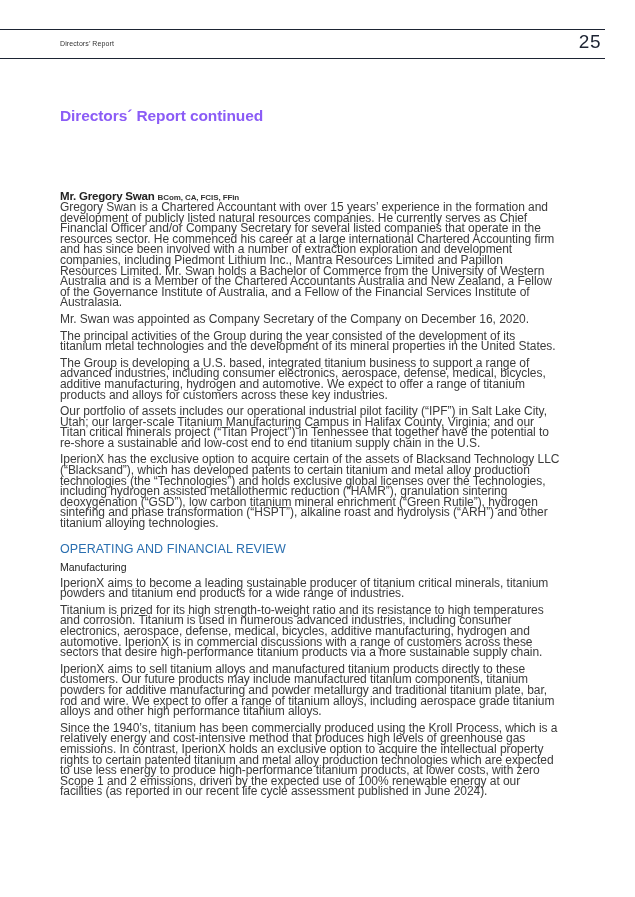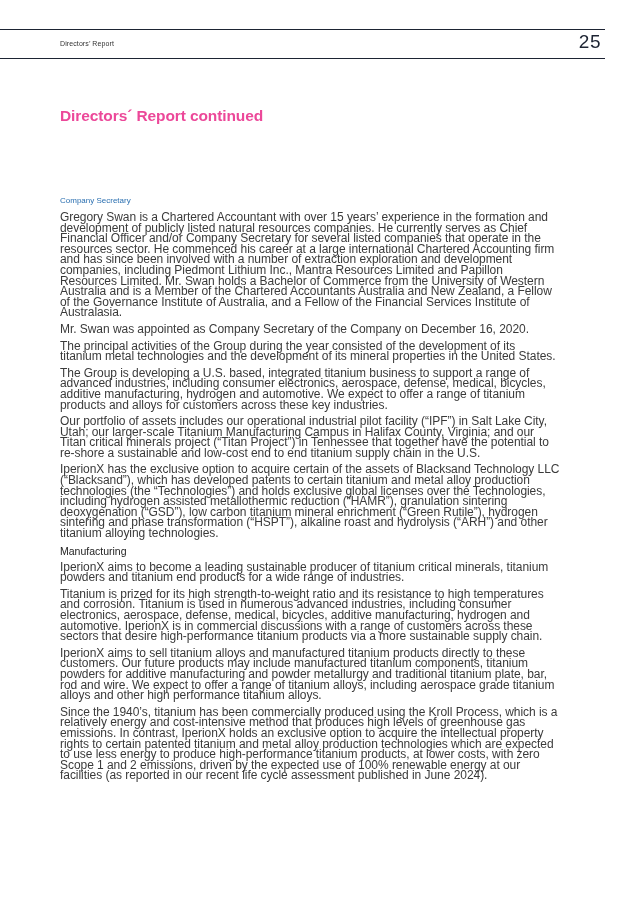--- a/index.html
+++ b/index.html
@@ -3,53 +3,57 @@
 <meta charset="utf-8">
 <style>
   html, body { margin: 0; padding: 0; background: #ffffff; }
   body { width: 635px; height: 897px; position: relative; overflow: hidden;
          font-family: "Liberation Sans", sans-serif; color: #3a3a3a; }
   .hline { position: absolute; left: 0; width: 605px; height: 1px; background: #1d2433; }
   .hline.top { top: 29px; }
   .hline.bot { top: 58px; }
   .running-head { position: absolute; left: 60px; top: 40px; font-size: 7px; color: #333; letter-spacing: 0.1px; }
   .page-num { position: absolute; right: 34px; top: 31px; font-size: 19px; color: #1d2433; font-weight: normal; letter-spacing: 0.5px; }
-  .page-title { position: absolute; left: 60px; top: 107px; font-size: 15.5px; color: #ec4899; font-weight: bold; letter-spacing: -0.1px; }
+  .page-title { position: absolute; left: 60px; top: 107px; font-size: 15.5px; color: #8b5cf6; font-weight: bold; letter-spacing: -0.1px; }
   .content { position: absolute; left: 60px; top: 190px; width: 500px; }
   .person-name { font-size: 11.5px; color: #222; margin: 0; letter-spacing: -0.2px; }
   .person-name .quals { font-size: 8px; color: #333; letter-spacing: -0.1px; }
   .role { font-size: 8px; color: #2a6fb0; margin: 6px 0 7px 0; }
   p { font-size: 12px; line-height: 10.6px; margin: 0 0 6px 0; color: #3a3a3a; letter-spacing: -0.05px; }
   .section-h { font-size: 12.5px; color: #2a6fb0; margin: 13px 0 5px 0; font-weight: normal; letter-spacing: 0.1px; }
   .sub-h { font-size: 10.5px; color: #222; margin: 2px 0 5px 0; font-weight: normal; }
 </style>
 </head>
 <body>
 
 <div class="hline top"></div>
 <div class="running-head">Directors’ Report</div>
 <div class="page-num">25</div>
 <div class="hline bot"></div>
 
 <h1 class="page-title" style="margin:0;">Directors´ Report continued</h1>
 
 <div class="content">
   <section>
-    <div class="role">Company Secretary</div>
+    <h2 class="person-name">
+      <span>Mr. Gregory Swan</span>
+      <span class="quals">BCom, CA, FCIS, FFin</span>
+    </h2>
     <p>Gregory Swan is a Chartered Accountant with over 15 years’ experience in the formation and development of publicly listed natural resources companies. He currently serves as Chief Financial Officer and/or Company Secretary for several listed companies that operate in the resources sector. He commenced his career at a large international Chartered Accounting firm and has since been involved with a number of extraction exploration and development companies, including Piedmont Lithium Inc., Mantra Resources Limited and Papillon Resources Limited. Mr. Swan holds a Bachelor of Commerce from the University of Western Australia and is a Member of the Chartered Accountants Australia and New Zealand, a Fellow of the Governance Institute of Australia, and a Fellow of the Financial Services Institute of Australasia.</p>
     <p>Mr. Swan was appointed as Company Secretary of the Company on December 16, 2020.</p>
   </section>
 
   <section>
     <p>The principal activities of the Group during the year consisted of the development of its titanium metal technologies and the development of its mineral properties in the United States.</p>
     <p>The Group is developing a U.S. based, integrated titanium business to support a range of advanced industries, including consumer electronics, aerospace, defense, medical, bicycles, additive manufacturing, hydrogen and automotive. We expect to offer a range of titanium products and alloys for customers across these key industries.</p>
     <p>Our portfolio of assets includes our operational industrial pilot facility (“IPF”) in Salt Lake City, Utah; our larger-scale Titanium Manufacturing Campus in Halifax County, Virginia; and our Titan critical minerals project (“Titan Project”) in Tennessee that together have the potential to re-shore a sustainable and low-cost end to end titanium supply chain in the U.S.</p>
     <p>IperionX has the exclusive option to acquire certain of the assets of Blacksand Technology LLC (“Blacksand”), which has developed patents to certain titanium and metal alloy production technologies (the “Technologies”) and holds exclusive global licenses over the Technologies, including hydrogen assisted metallothermic reduction (“HAMR”), granulation sintering deoxygenation (“GSD”), low carbon titanium mineral enrichment (“Green Rutile”), hydrogen sintering and phase transformation (“HSPT”), alkaline roast and hydrolysis (“ARH”) and other titanium alloying technologies.</p>
   </section>
 
   <section>
+    <h2 class="section-h">OPERATING AND FINANCIAL REVIEW</h2>
     <h3 class="sub-h">Manufacturing</h3>
     <p>IperionX aims to become a leading sustainable producer of titanium critical minerals, titanium powders and titanium end products for a wide range of industries.</p>
     <p>Titanium is prized for its high strength-to-weight ratio and its resistance to high temperatures and corrosion. Titanium is used in numerous advanced industries, including consumer electronics, aerospace, defense, medical, bicycles, additive manufacturing, hydrogen and automotive. IperionX is in commercial discussions with a range of customers across these sectors that desire high-performance titanium products via a more sustainable supply chain.</p>
     <p>IperionX aims to sell titanium alloys and manufactured titanium products directly to these customers. Our future products may include manufactured titanium components, titanium powders for additive manufacturing and powder metallurgy and traditional titanium plate, bar, rod and wire. We expect to offer a range of titanium alloys, including aerospace grade titanium alloys and other high performance titanium alloys.</p>
     <p>Since the 1940’s, titanium has been commercially produced using the Kroll Process, which is a relatively energy and cost-intensive method that produces high levels of greenhouse gas emissions. In contrast, IperionX holds an exclusive option to acquire the intellectual property rights to certain patented titanium and metal alloy production technologies which are expected to use less energy to produce high-performance titanium products, at lower costs, with zero Scope 1 and 2 emissions, driven by the expected use of 100% renewable energy at our facilities (as reported in our recent life cycle assessment published in June 2024).</p>
   </section>
 </div>
 
 </body></html>

